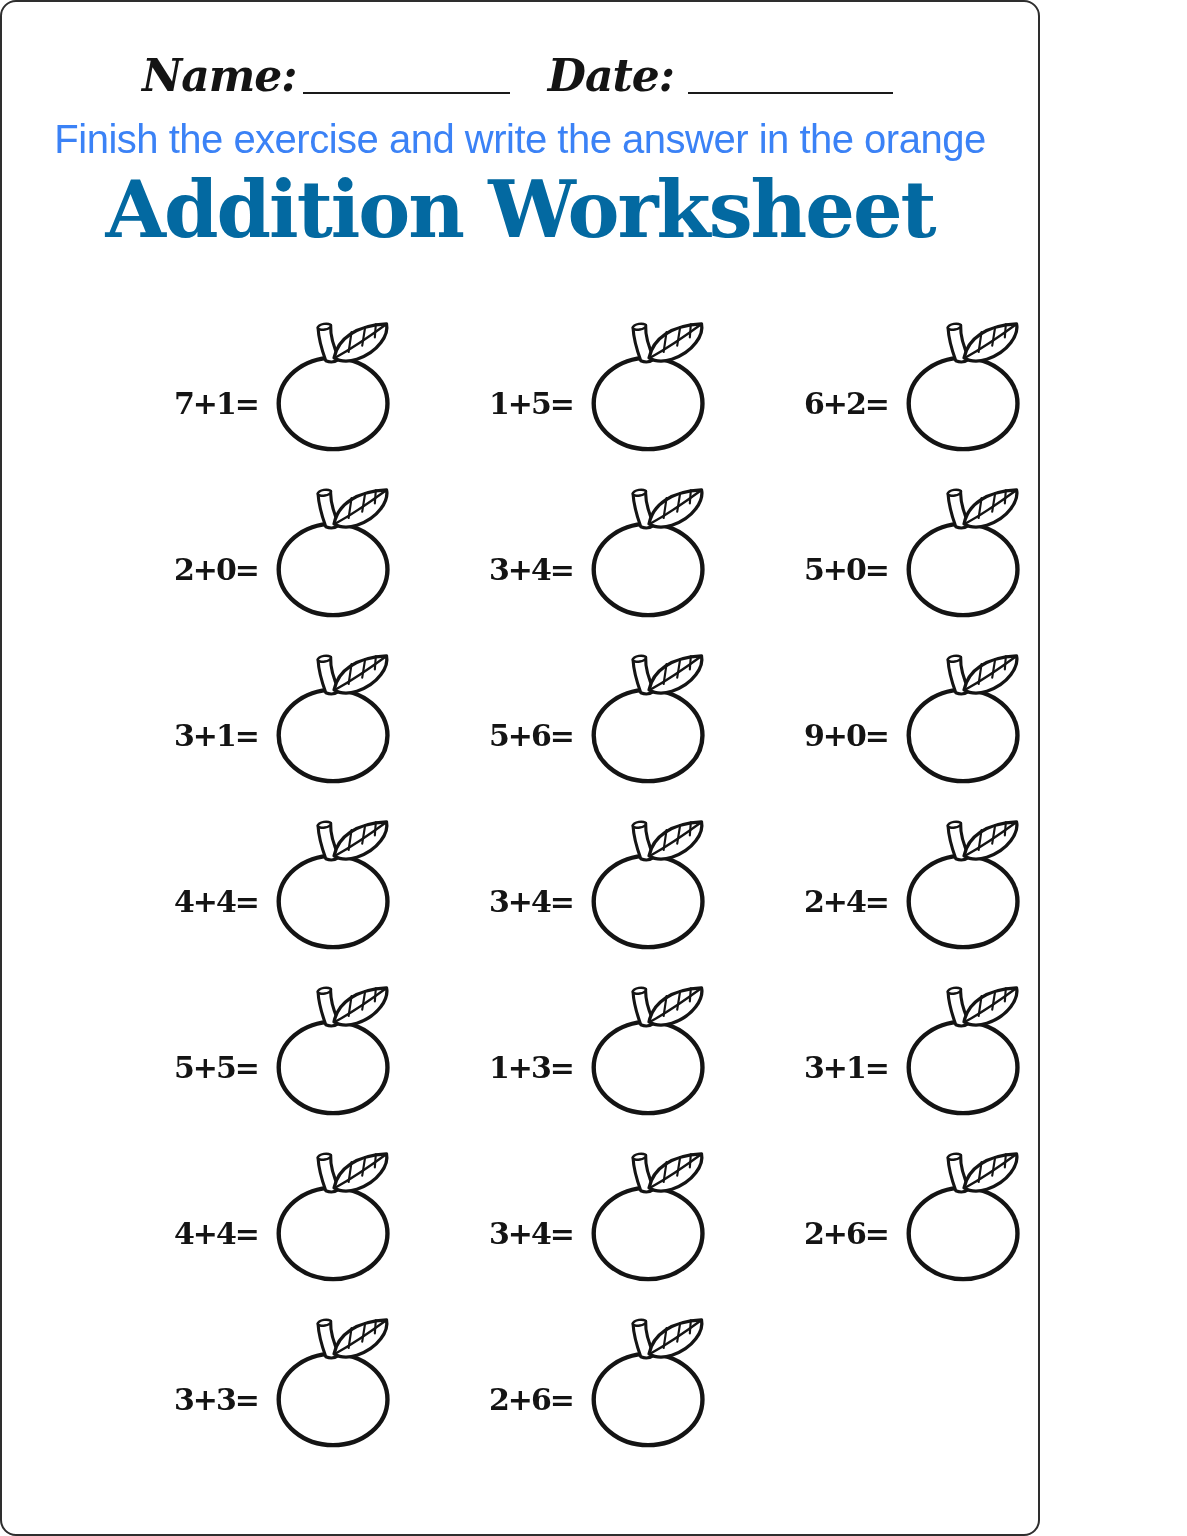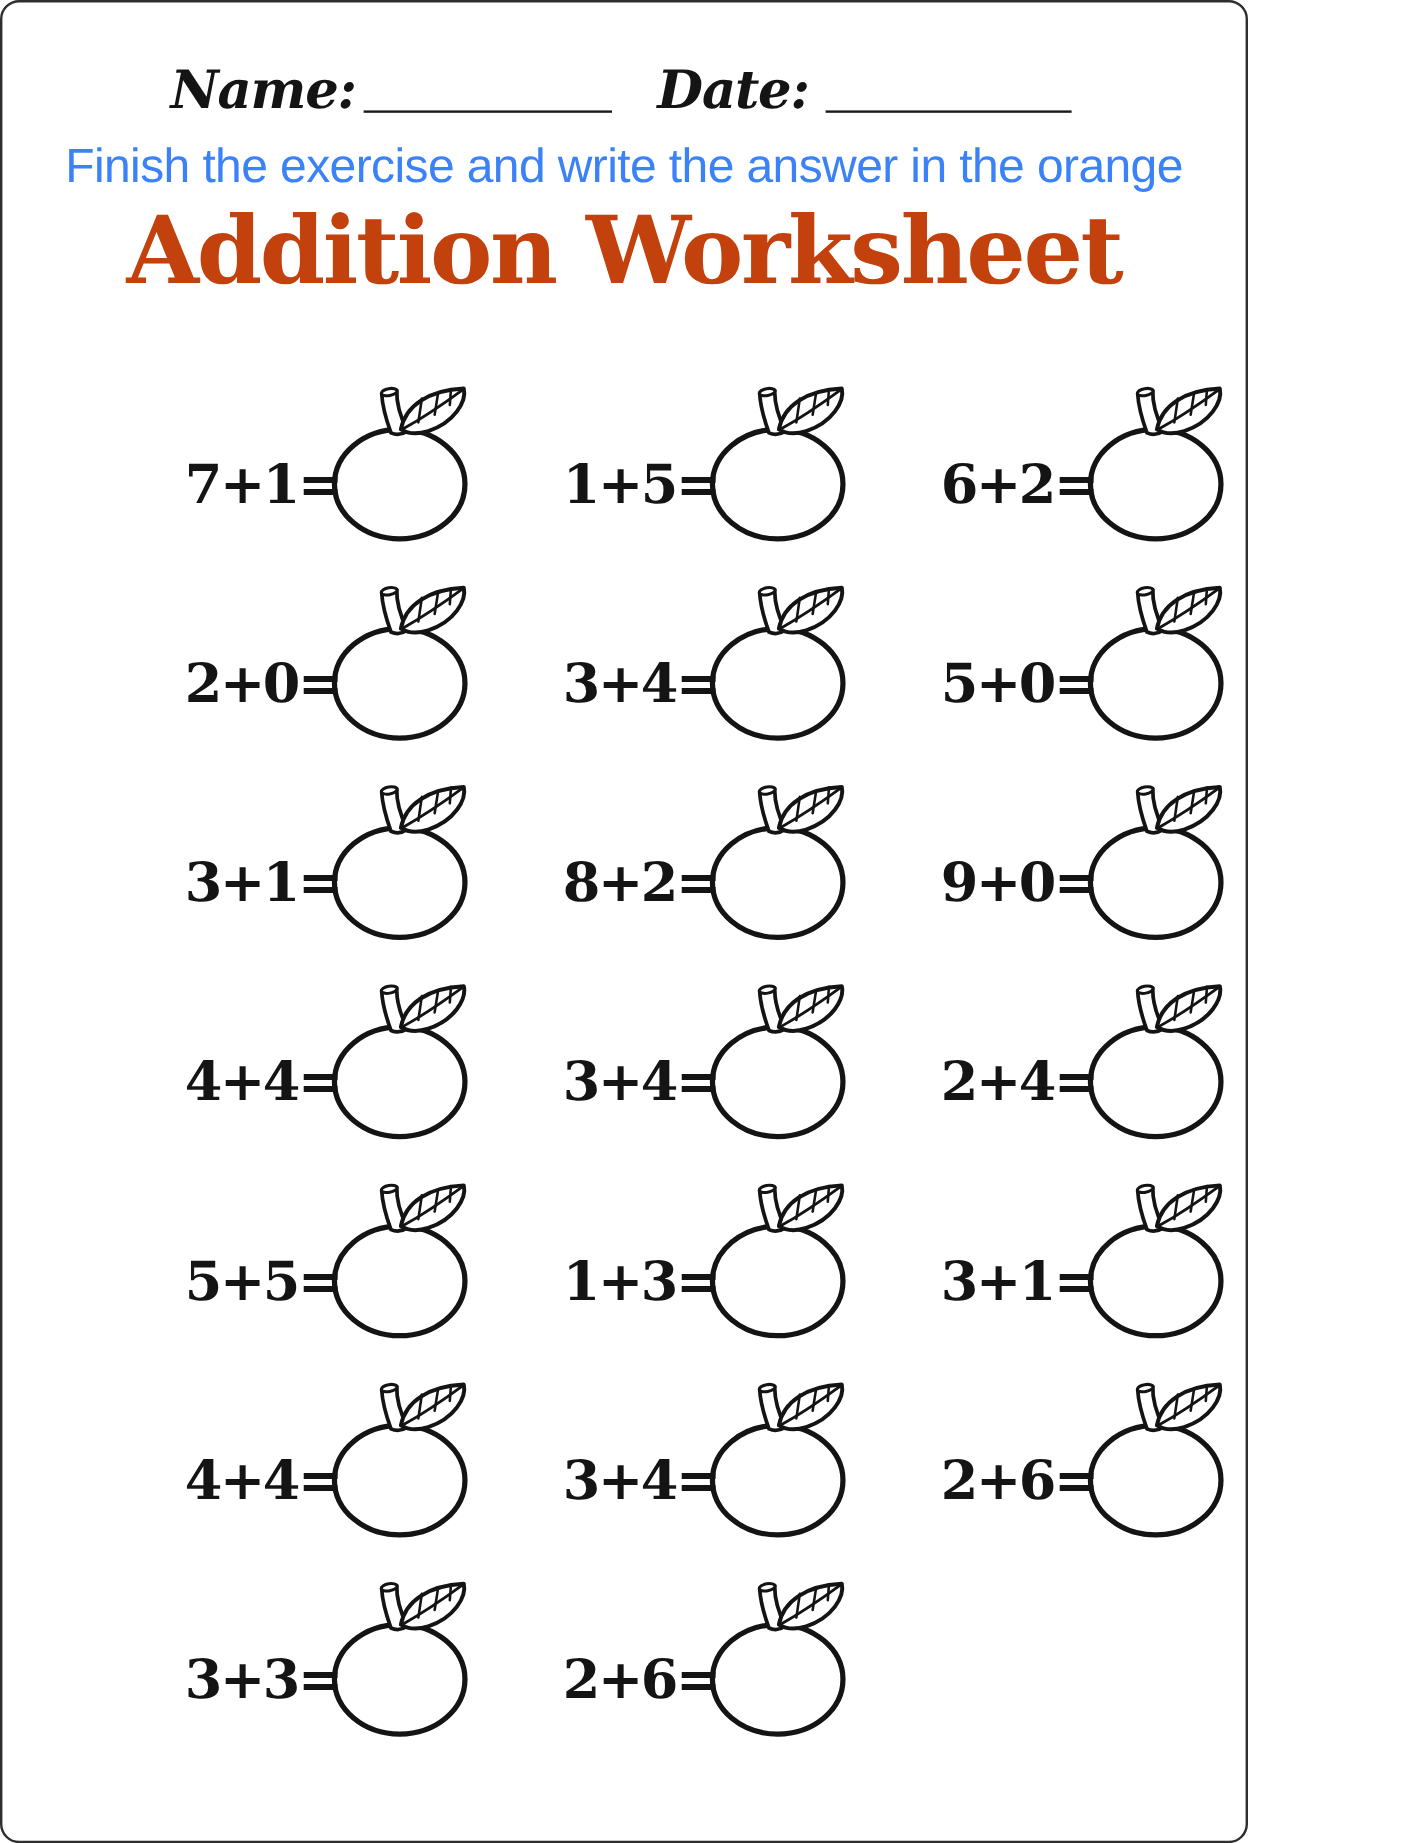--- a/index.html
+++ b/index.html
@@ -70,21 +70,21 @@
   .cell {
     display: flex;
     align-items: center;
   }
   .expr {
     width: 104px;
     text-align: right;
     margin-right: 16px;
     font-family: "DejaVu Serif", serif;
     font-weight: 700;
-    font-size: 45px;
+    font-size: 30px;
     letter-spacing: -2px;
     white-space: nowrap;
     position: relative;
     top: 19px; 
   }
   .orange { flex: 0 0 auto; }
 </style>
 </head>
 <body>
 
@@ -93,21 +93,21 @@
   <div class="header">
     <span class="script-label">Name:</span>
     <div class="blank-line name-line"></div>
     <div class="header-spacer"></div>
     <span class="script-label">Date:</span>
     <div class="blank-line date-line"></div>
   </div>
 
   <p class="instruction">Finish the exercise and write the answer in the orange</p>
 
-  <h1 class="title" style="color: #c2410c;">Addition Worksheet</h1>
+  <h1 class="title" style="color: #0369a1;">Addition Worksheet</h1>
 
   <div class="grid" id="problems-grid">
   <div class="cell">
     <span class="expr">7+1=</span>
     <svg class="orange" width="124" height="134" viewBox="0 0 126 138" fill="none" stroke="#141414" stroke-linecap="round" stroke-linejoin="round">
 
       <ellipse cx="60" cy="88" rx="56" ry="47" fill="#ffffff" stroke-width="4.5"></ellipse>
 
       <path d="M52.5,44 C48.5,33 45,20 44.5,10 L57.5,7.5 C57,19 61,31 66.5,42.5 C62,45.5 56.5,45.8 52.5,44 Z" fill="#ffffff" stroke-width="3.2"></path>
       <ellipse cx="51" cy="9" rx="6.8" ry="3" transform="rotate(-10 51 9)" fill="#ffffff" stroke-width="2.6"></ellipse>
@@ -217,21 +217,21 @@
 
       <path d="M61,41 C65,21 84,7.5 115,6 C117.5,17 107,35 84.5,42.5 C75,45.5 66.5,44.5 61,41 Z" fill="#ffffff" stroke-width="3.4"></path>
       <path d="M63,40.5 C80,31 99,18 114,7" stroke-width="2.4"></path>
       <path d="M79,14.5 L76,35" stroke-width="2.2"></path>
       <path d="M93,9.5 L90,28.5" stroke-width="2.2"></path>
       <path d="M104,6.5 L103,20" stroke-width="2.2"></path>
     </svg>
   </div>
 
   <div class="cell">
-    <span class="expr">8+2=</span>
+    <span class="expr">5+6=</span>
     <svg class="orange" width="124" height="134" viewBox="0 0 126 138" fill="none" stroke="#141414" stroke-linecap="round" stroke-linejoin="round">
 
       <ellipse cx="60" cy="88" rx="56" ry="47" fill="#ffffff" stroke-width="4.5"></ellipse>
 
       <path d="M52.5,44 C48.5,33 45,20 44.5,10 L57.5,7.5 C57,19 61,31 66.5,42.5 C62,45.5 56.5,45.8 52.5,44 Z" fill="#ffffff" stroke-width="3.2"></path>
       <ellipse cx="51" cy="9" rx="6.8" ry="3" transform="rotate(-10 51 9)" fill="#ffffff" stroke-width="2.6"></ellipse>
 
       <path d="M61,41 C65,21 84,7.5 115,6 C117.5,17 107,35 84.5,42.5 C75,45.5 66.5,44.5 61,41 Z" fill="#ffffff" stroke-width="3.4"></path>
       <path d="M63,40.5 C80,31 99,18 114,7" stroke-width="2.4"></path>
       <path d="M79,14.5 L76,35" stroke-width="2.2"></path>

